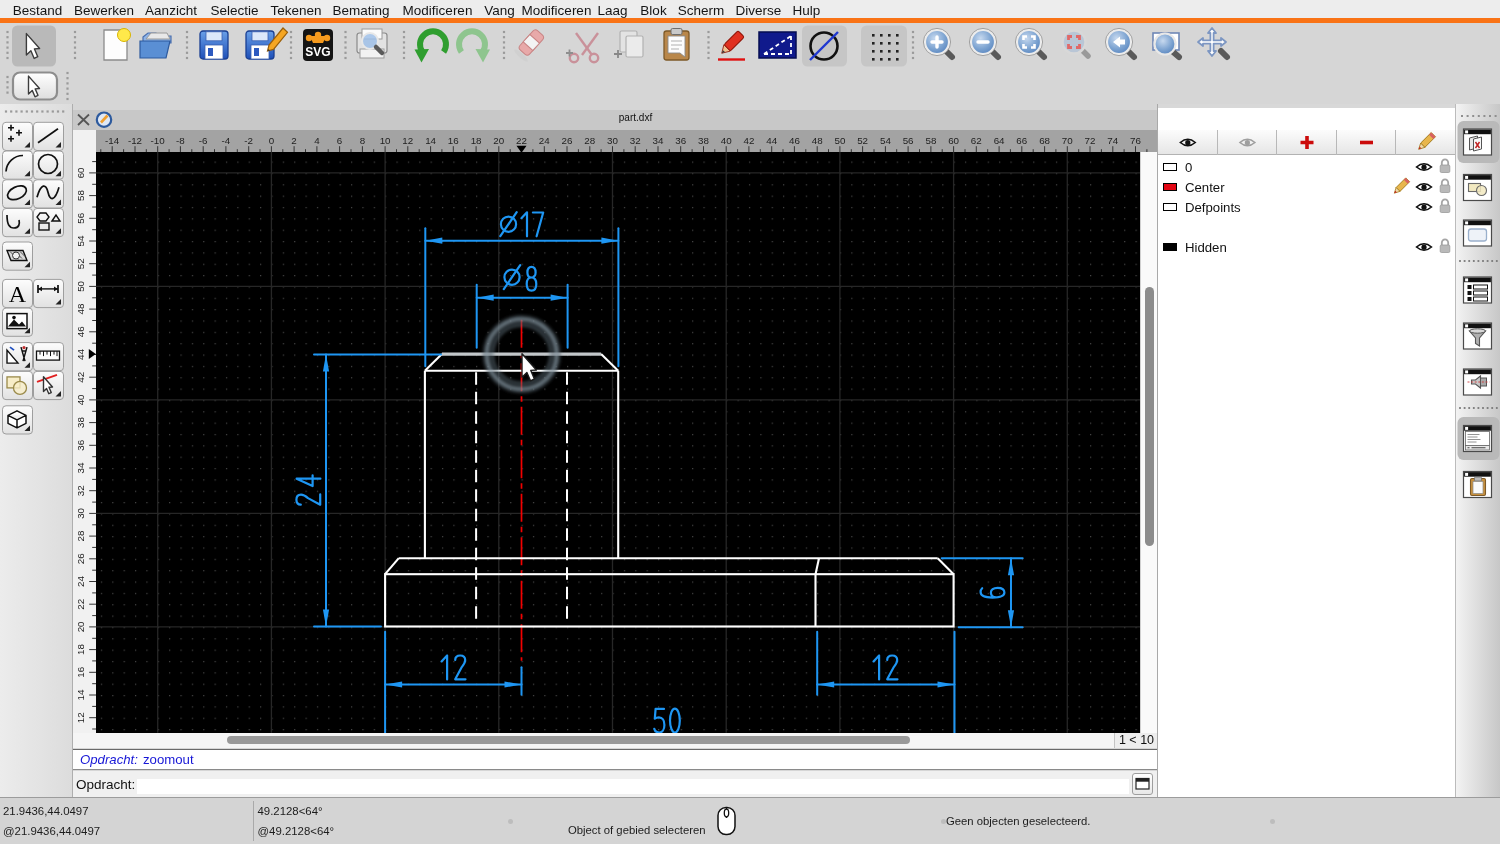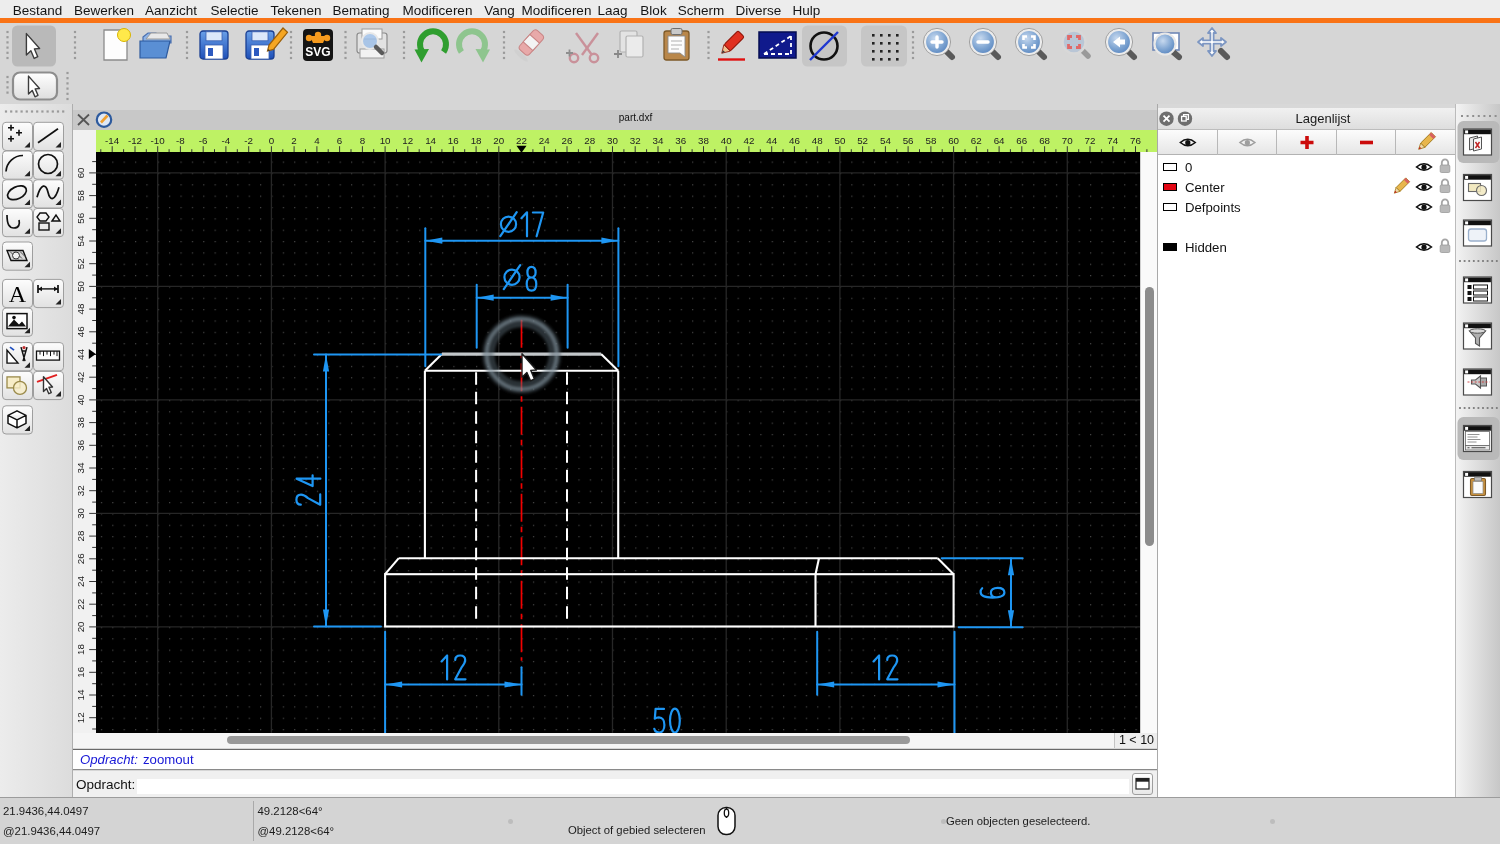--- a/index.html
+++ b/index.html
@@ -2,21 +2,21 @@
 <html><head><meta charset="utf-8"><style>
 *{margin:0;padding:0;box-sizing:border-box}
 html,body{width:1500px;height:844px;overflow:hidden;font-family:"Liberation Sans",sans-serif;background:#d6d6d6}
 .ab{position:absolute}
 #menubar{left:0;top:0;width:1500px;height:23px;background:#ededed;border-bottom:5px solid #f97316}
 #menubar span{position:absolute;top:3px;font-size:13.5px;color:#151515;transform:translateX(-50%);white-space:nowrap}
 #main{left:0;top:104px;width:1500px;height:693px;background:#d8d8d8}
 #palette{left:0;top:0;width:72px;height:693px;background:linear-gradient(90deg,#ececec,#dcdcdc)}
 #cwidget{left:72px;top:0;width:1085px;height:693px;background:#d6d6d6;border-left:1px solid #aeaeae}
 #tabbar{left:0;top:6px;width:1085px;height:19.5px;background:#c8c8c8}
-#hruler{left:23px;top:25.5px;width:1062px;height:33px;background:#bef264}
+#hruler{left:23px;top:25.5px;width:1062px;height:33px;background:#a3a3a3}
 #vruler{left:0;top:48.3px;width:23px;height:580.7px;background:#f1f1f1}
 #corner{left:0;top:25.5px;width:23px;height:22.8px;background:#f1f1f1}
 #canvas{left:23px;top:48.3px;width:1044px;height:580.7px;background:#000}
 #vscroll{left:1067px;top:48.3px;width:18px;height:580.7px;background:#fafafa;border-left:1px solid #d0d0d0}
 #hscroll{left:0;top:629px;width:1041px;height:15px;background:#f5f5f5}
 #pglbl{left:1041px;top:629px;width:44px;height:15px;background:#ededed;border-left:1px solid #c4c4c4;font-size:12.5px;color:#111;text-align:center;line-height:15px}
 #hist{left:0;top:644.5px;width:1085px;height:21px;background:#fff;border-top:1px solid #696969;border-bottom:1px solid #8a8a8a;font-size:13.2px;line-height:20px;color:#1616d6}
 #cmdrow{left:0;top:666.5px;width:1085px;height:26.5px;background:#f0f0f0;font-size:13.5px;color:#111}
 #panel{left:1157px;top:0;width:298px;height:693px;background:#fff;border-left:1px solid #a9a9a9}
 #ptitle{left:0;top:4px;width:298px;height:21.5px;background:linear-gradient(#f1f1f1,#dedede);border-bottom:1px solid #bdbdbd}
@@ -737,30 +737,20 @@
         <span style="position:absolute;left:3px;top:6px">Opdracht:</span>
         <div class="ab" style="left:64px;top:8px;width:992px;height:15.5px;background:#fff"></div>
         <div class="ab" style="left:1058.5px;top:2.5px;width:21px;height:22px;background:linear-gradient(#fff,#e8e8e8);border:1px solid #9e9e9e;border-radius:3px"><svg width="19" height="20">
             <rect x="3" y="4.5" width="13" height="10.5" fill="#fff" stroke="#222" stroke-width="1.2"></rect>
             <rect x="3" y="4.5" width="13" height="3.2" fill="#222"></rect>
           </svg></div>
       </div>
     </div>
     <div class="ab" id="panel">
       <div class="ab" style="left:0;top:0;width:298px;height:4px;background:#d8d8d8"></div>
-      <div class="ab" id="ptitle">
-        <svg class="ab" style="left:0;top:0" width="298" height="21.5">
-          <circle cx="8.5" cy="10.7" r="7.2" fill="#6e6e6e"></circle>
-          <path d="M5.5,7.7 L11.5,13.7 M11.5,7.7 L5.5,13.7" stroke="#fff" stroke-width="1.8"></path>
-          <circle cx="27" cy="10.7" r="7.2" fill="#6e6e6e"></circle>
-          <rect x="23.6" y="8.4" width="4.6" height="4.6" fill="none" stroke="#fff" stroke-width="1.3"></rect>
-          <path d="M25.6,8.4 v-1.8 h4.8 v4.8 h-1.8" fill="none" stroke="#fff" stroke-width="1.3"></path>
-        </svg>
-        <div class="ab" style="left:0;top:3px;width:330px;text-align:center;font-size:13px;color:#1a1a1a">Lagenlijst</div>
-      </div>
       <div class="ab" id="pbtns">
         <div class="pbtn" style="left:0.0px;width:59.6px"></div>
         <div class="pbtn" style="left:59.6px;width:59.6px"></div>
         <div class="pbtn" style="left:119.2px;width:59.6px"></div>
         <div class="pbtn" style="left:178.8px;width:59.6px"></div>
         <div class="pbtn" style="left:238.4px;width:59.6px"></div>
         <svg class="ab" style="left:0;top:0" width="298" height="25">
           <g transform="translate(29.8,12.5)">
             <path d="M-7.5,0 Q0,-6.5 7.5,0 Q0,6.5 -7.5,0 Z" fill="none" stroke="#111" stroke-width="1.6"></path>
             <circle cx="0" cy="0.2" r="2.6" fill="#111"></circle>

